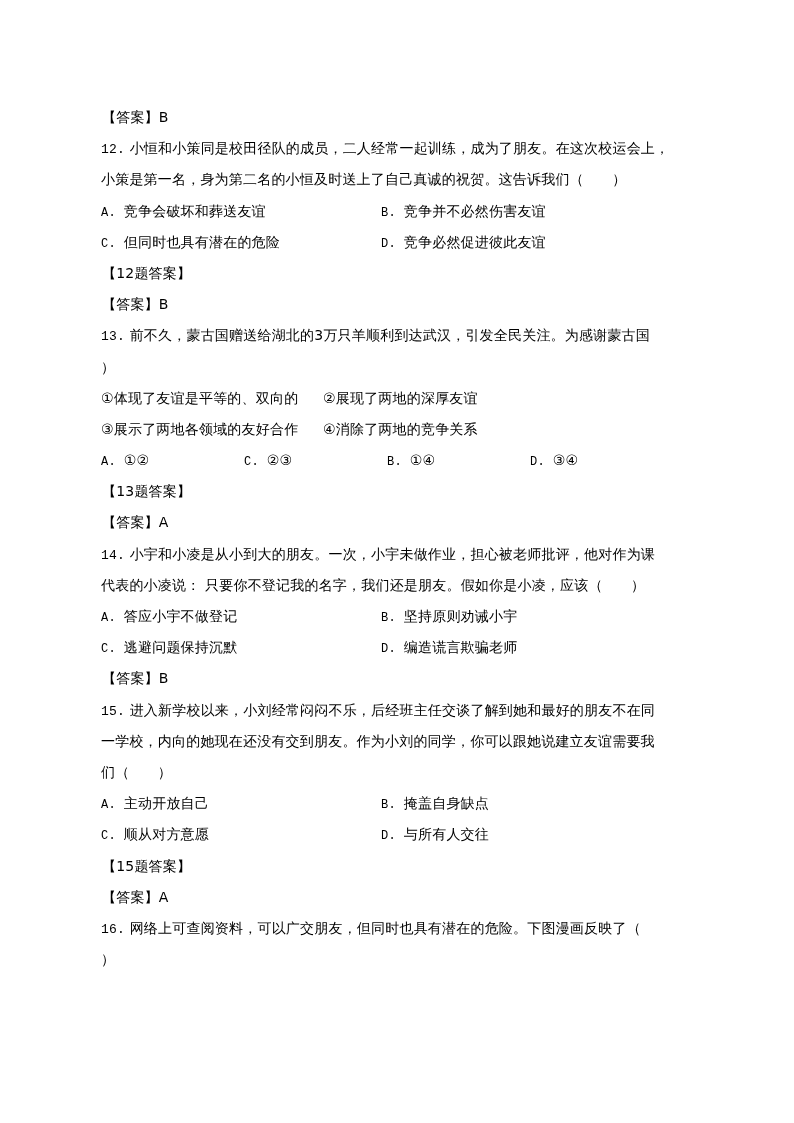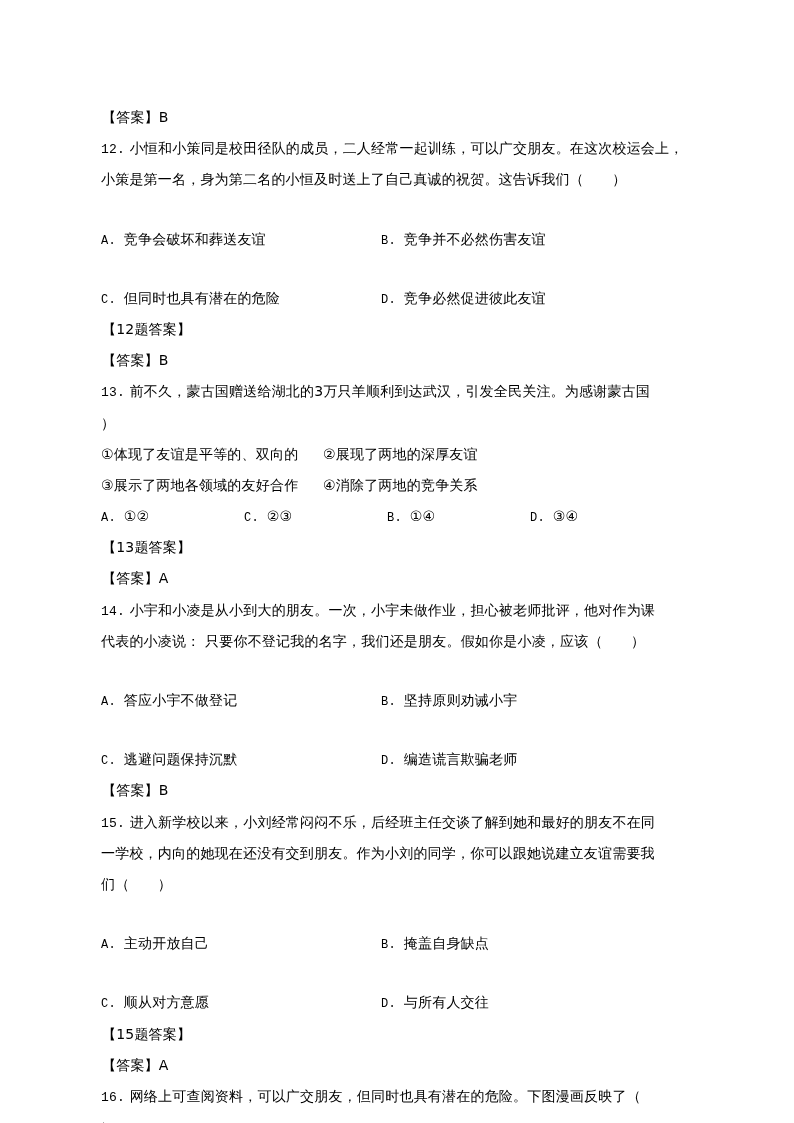--- a/index.html
+++ b/index.html
@@ -6,38 +6,38 @@
   body {
     width: 794px; height: 1123px; position: relative; overflow: hidden;
     font-family: "DejaVu Sans", sans-serif; color: #000;
   }
   .page { position: absolute; left: 101px; top: 102px; width: 560px; }
   .line {
     height: 31.2px; line-height: 31.2px; font-size: 14px; white-space: nowrap;
     letter-spacing: 0.2px;
   }
   .ans { padding-left: 1px; }
-  .opts2 { display: flex; margin-top: 28px; }
+  .opts2 { display: flex; }
   .opts2 .opt { width: 323px; }
   .opts4 { display: flex; gap: 12px; }
   .opts4 .opt { width: 161px; }
   .stmts { display: flex; align-items: flex-end; }
   .stmts .s { width: 222px; }
   .lbl { font-family: "Liberation Mono", monospace; font-size: 12px; margin-right: 8px; }
   .num { font-family: "Liberation Mono", monospace; font-size: 13px; }
 </style>
 </head>
 <body>
 
 <div class="page">
 
   <div class="line ans">【答案】B</div>
 
   <div>
-    <div class="line"><span class="num">12.</span> <span>小恒和小策同是校田径队的成员，二人经常一起训练，可以广交朋友。在这次校运会上，</span></div>
+    <div class="line"><span class="num">12.</span> <span>小恒和小策同是校田径队的成员，二人经常一起训练，成为了朋友。在这次校运会上，</span></div>
     <div class="line">小策是第一名，身为第二名的小恒及时送上了自己真诚的祝贺。这告诉我们（　　）</div>
     <div class="line opts2">
       <div class="opt"><span class="lbl">A.</span><span>竞争会破坏和葬送友谊</span></div>
       <div class="opt"><span class="lbl">B.</span><span>竞争并不必然伤害友谊</span></div>
     </div>
     <div class="line opts2">
       <div class="opt"><span class="lbl">C.</span><span>但同时也具有潜在的危险</span></div>
       <div class="opt"><span class="lbl">D.</span><span>竞争必然促进彼此友谊</span></div>
     </div>
     <div class="line ans">【12题答案】</div>

